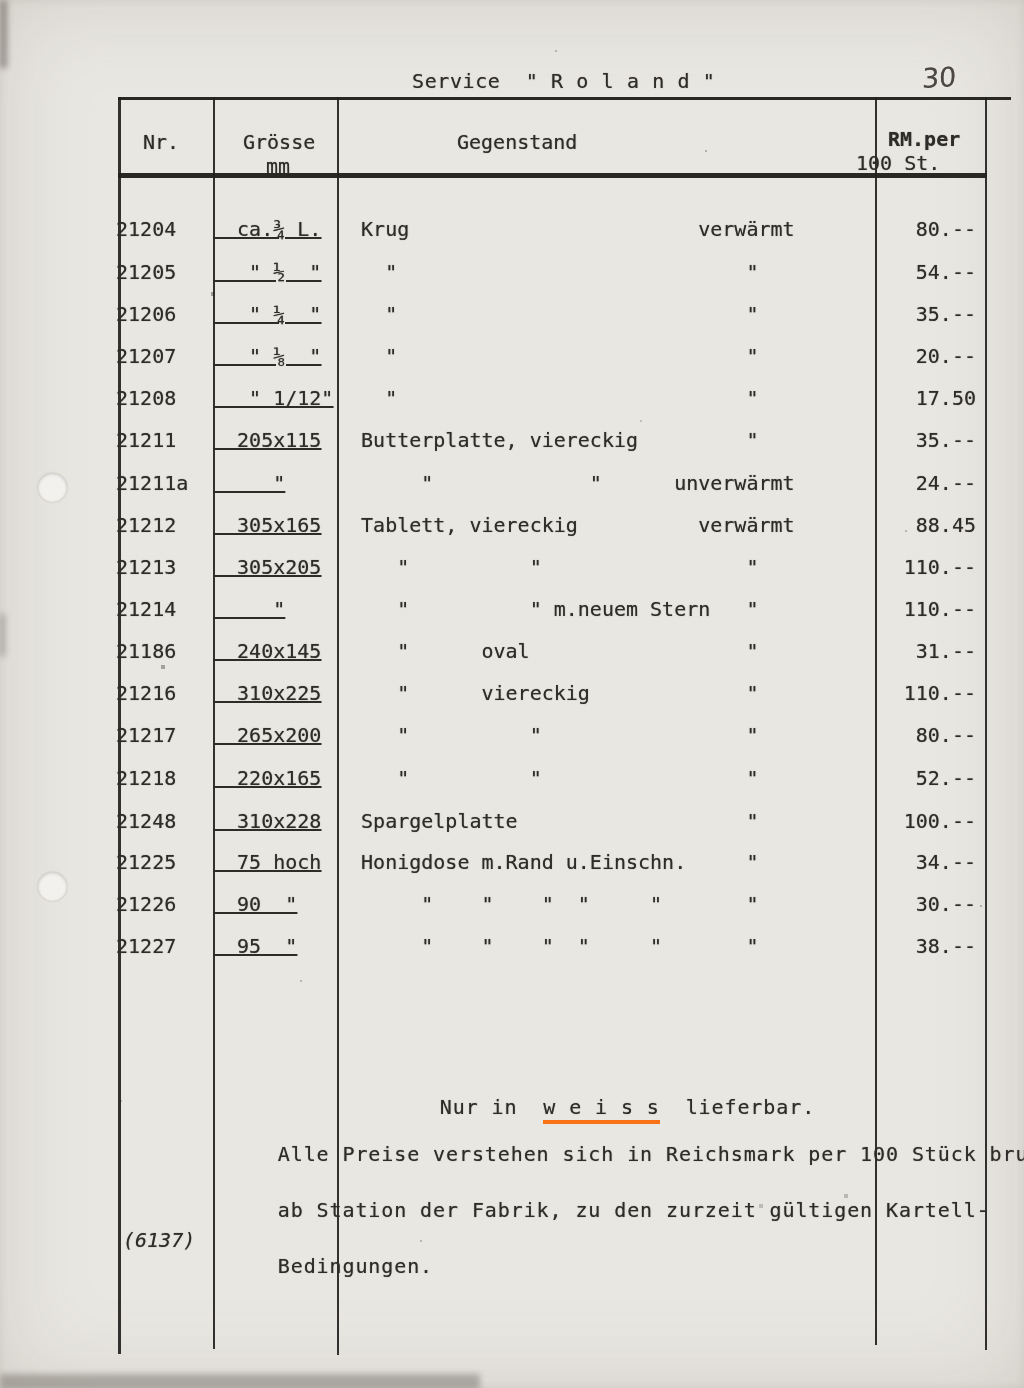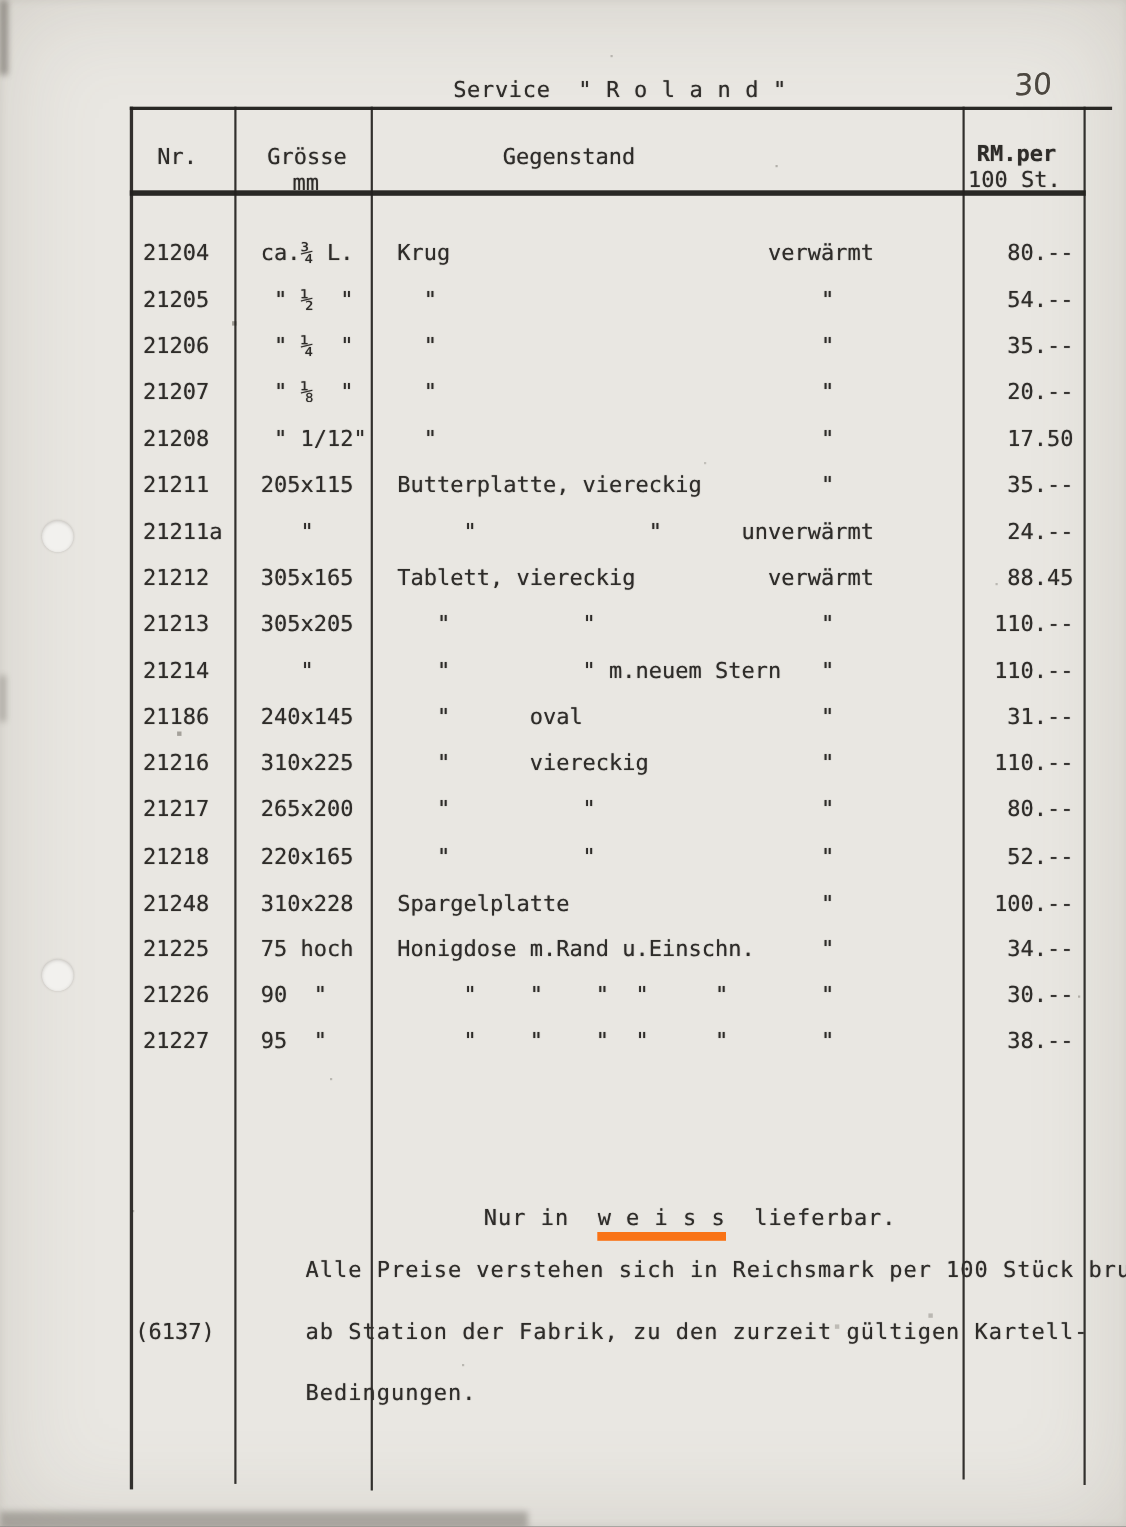--- a/index.html
+++ b/index.html
@@ -13,27 +13,27 @@
   .typed{position:absolute;white-space:pre;line-height:23px;
     text-shadow:0 0 1px rgba(46,44,41,.6);}
   
   .vline{position:absolute;width:2px;background:#23211e;opacity:.92;}
   .hline{position:absolute;height:3px;background:#1f1d1a;opacity:.95;}
   .hline.thick{height:5px;}
   
   .row{position:absolute;left:0;width:1024px;height:24px;}
   .c{position:absolute;top:0;white-space:pre;line-height:23px;
      text-shadow:0 0 1px rgba(46,44,41,.6);}
-  .c.nr{left:118px;}
-  .c.size{left:213px;}
+  .c.nr{left:104px;}
+  .c.size{left:213px;text-decoration:underline;}
   .c.item{left:337px;}
   .c.price{left:888px;width:88px;text-align:right;}
   
   .foot{letter-spacing:.9px;}
-  .uline{border-bottom:8px solid #f97316;padding-bottom:1px;}
+  .uline{border-bottom:4px solid #f97316;padding-bottom:1px;}
   .para{line-height:28px;}
   
   .handwrite{position:absolute;font-family:"DejaVu Sans",sans-serif;
     font-size:27px;color:#4c4740;transform:rotate(-3deg) skewX(-5deg);
     text-shadow:0 0 .5px rgba(70,64,56,.5);}
   
   .punch{position:absolute;width:29px;height:29px;border-radius:50%;
     background:#f2f1ee;
     box-shadow:inset 0 1px 3px rgba(90,84,74,.25), 0 0 2px rgba(90,84,74,.28);}
   .smudge{position:absolute;background:#56514a;filter:blur(3px);}
@@ -73,21 +73,21 @@
   <div class="vline" style="left:213px;top:97px;height:1252px;"></div>
   <div class="vline" style="left:337px;top:97px;height:1258px;"></div>
   <div class="vline" style="left:875px;top:97px;height:1248px;"></div>
   <div class="vline" style="left:985px;top:97px;height:1253px;"></div>
 
   <div class="typed" style="left:143px;top:131px;">Nr.</div>
   <div class="typed" style="left:243px;top:131px;">Grösse</div>
   <div class="typed" style="left:266px;top:155px;">mm</div>
   <div class="typed" style="left:457px;top:131px;">Gegenstand</div>
   <div class="typed" style="left:888px;top:128px;font-weight:bold;">RM.per</div>
-  <div class="typed" style="left:880px;top:152px;">100 St.</div>
+  <div class="typed" style="left:856px;top:152px;">100 St.</div>
 
   <div class="row" style="top:218px">
     <span class="c nr"> 21204</span>
       <span class="c size">  ca.¾ L.</span>
       <span class="c item">  Krug                        verwärmt</span>
       <span class="c price">80.--</span>
   </div>
   <div class="row" style="top:261px">
     <span class="c nr"> 21205</span>
       <span class="c size">   " ½  "</span>
@@ -194,15 +194,15 @@
   <div class="typed foot" style="left:388px;top:1073px;">
     <span>Nur in  </span><span class="uline">w e i s s</span><span>  lieferbar.</span>
   </div>
 
   <div class="typed foot para" style="left:226px;top:1112px;">
     <span>Alle Preise verstehen sich in Reichsmark per 100 Stück brutto</span><br>
     <span>ab Station der Fabrik, zu den zurzeit gültigen Kartell-</span><br>
     <span>Bedingungen.</span>
   </div>
 
-  <div class="typed" style="left:123px;top:1199px;">(6137)</div>
+  <div class="typed" style="left:123px;top:1229px;font-style:italic;">(6137)</div>
 
 </div>
 
 </body></html>

